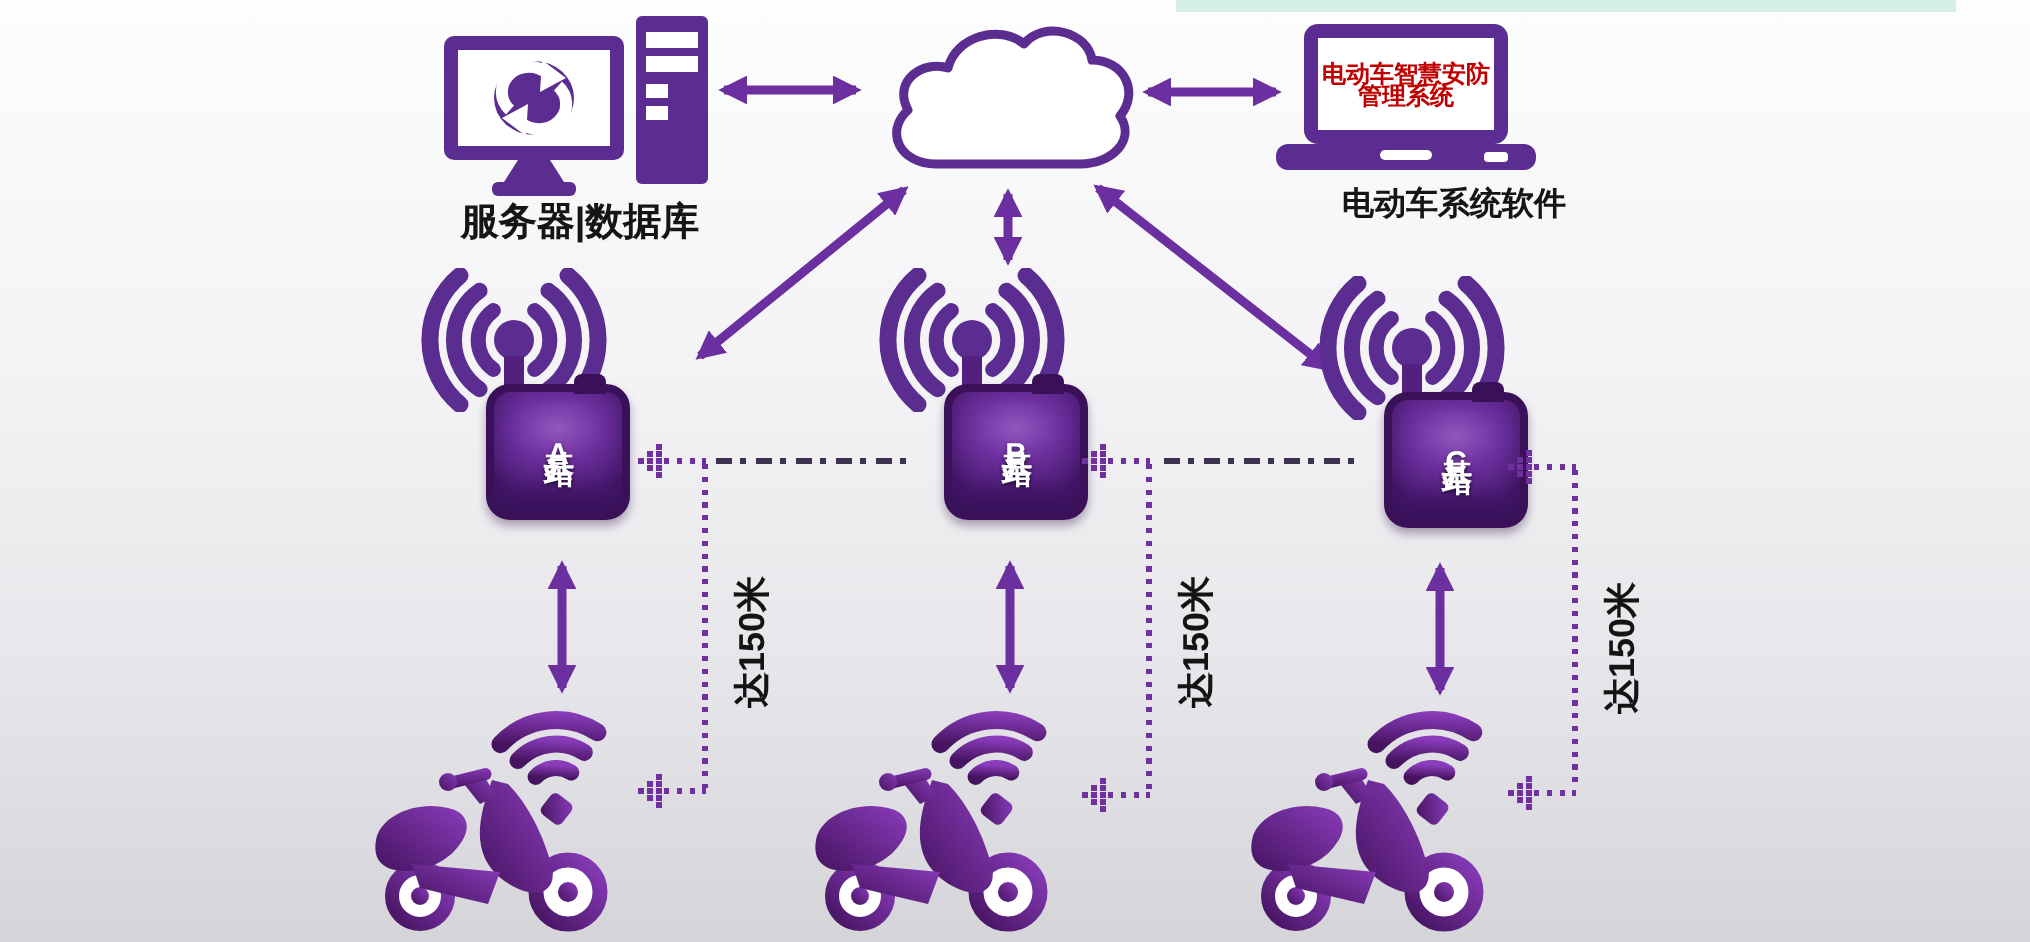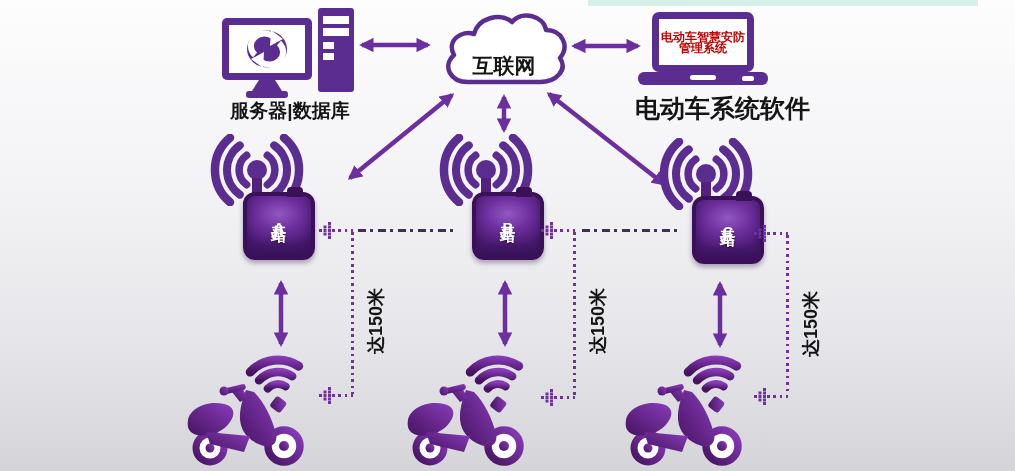--- a/index.html
+++ b/index.html
@@ -107,36 +107,35 @@
     <svg class="abs" style="left:0;top:0;" width="132" height="88" viewBox="0 0 132 88">
       <path d="M30,74
                C12,74 4,58 16,47
                C8,32 24,22 36,26
                C40,10 62,4 74,14
                C84,2 106,8 108,22
                C124,22 132,38 122,50
                C130,62 118,74 102,74
                Z" fill="#ffffff" stroke="#5c2d91" stroke-width="4.5" stroke-linejoin="round"></path>
     </svg>
-    <div class="abs lbl" style="left:0;top:44px;width:132px;font-size:21px;">互联网</div>
   </div>
 
   <div class="abs" style="left:631px;top:12px;width:160px;height:102px;">
     <svg class="abs" style="left:7px;top:0;" width="130" height="76" viewBox="0 0 130 76">
       <rect x="14" y="0" width="102" height="60" rx="7" fill="#5c2d91"></rect>
       <rect x="21" y="7" width="88" height="46" fill="#ffffff"></rect>
       <rect x="0" y="60" width="130" height="13" rx="6" fill="#5c2d91"></rect>
       <rect x="52" y="63" width="26" height="5" rx="2.5" fill="#ffffff"></rect>
       <rect x="104" y="64" width="12" height="5" rx="2" fill="#ffffff"></rect>
     </svg>
     <div class="abs red-screen-text" style="left:29px;top:20px;width:86px;">
       <div>电动车智慧安防</div>
       <div>管理系统</div>
     </div>
-    <div class="abs lbl" style="left:4px;top:80px;width:160px;font-size:25px;text-align:right;">电动车系统软件</div>
+    <div class="abs lbl" style="left:16px;top:80px;width:160px;font-size:16px;">电动车系统软件</div>
   </div>
 
   <div class="abs station" style="left:209px;top:134px;">
     <svg class="abs" style="left:0;top:0;" width="96" height="72" viewBox="0 0 96 72">
       <g stroke="#5c2d91" fill="none" stroke-linecap="round">
         <path d="M37.7,21.3 A18,18 0 0 0 37.7,50.7" stroke-width="7.5"></path>
         <path d="M30.8,11.4 A30,30 0 0 0 30.8,60.6" stroke-width="8"></path>
         <path d="M21,3.8 A42,42 0 0 0 21,68.2" stroke-width="8.5"></path>
         <path d="M58.3,21.3 A18,18 0 0 1 58.3,50.7" stroke-width="7.5"></path>
         <path d="M65.2,11.4 A30,30 0 0 1 65.2,60.6" stroke-width="8"></path>

